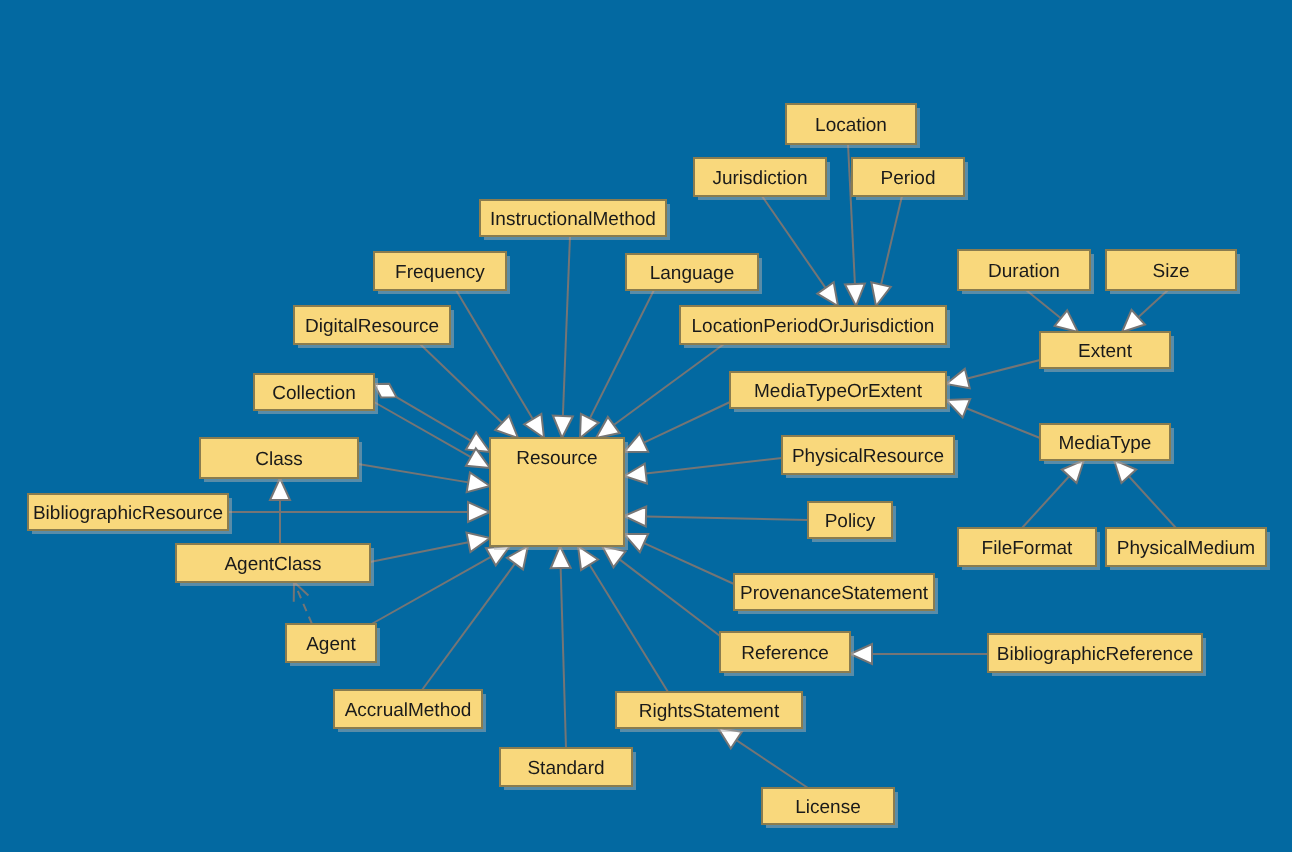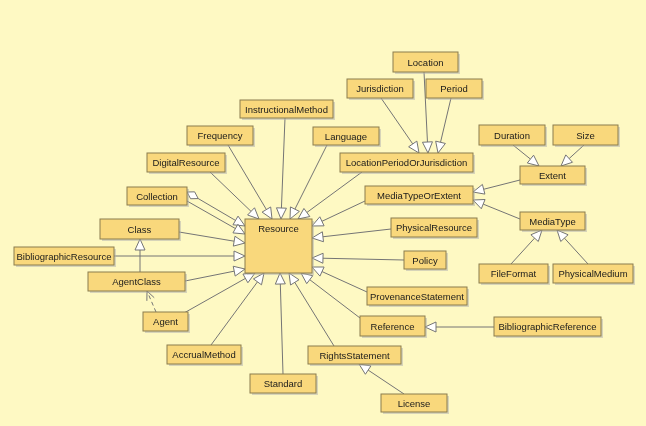--- a/index.html
+++ b/index.html
@@ -1,20 +1,20 @@
 <!DOCTYPE html>
 <html><head>
 <meta charset="utf-8">
 <style>
   html, body { margin: 0; padding: 0; background: #ffffff; }
   .stage {
     position: relative;
     width: 646px;
     height: 426px;
-    background: #fef9c3;
+    background: #0369a1;
     overflow: hidden;
     font-family: "Liberation Sans", sans-serif;
   }
   svg { display: block; }
   .node-label {
     font-family: "Liberation Sans", sans-serif;
     font-size: 9.5px;
     fill: #1a1a1a;
   }
 </style>

